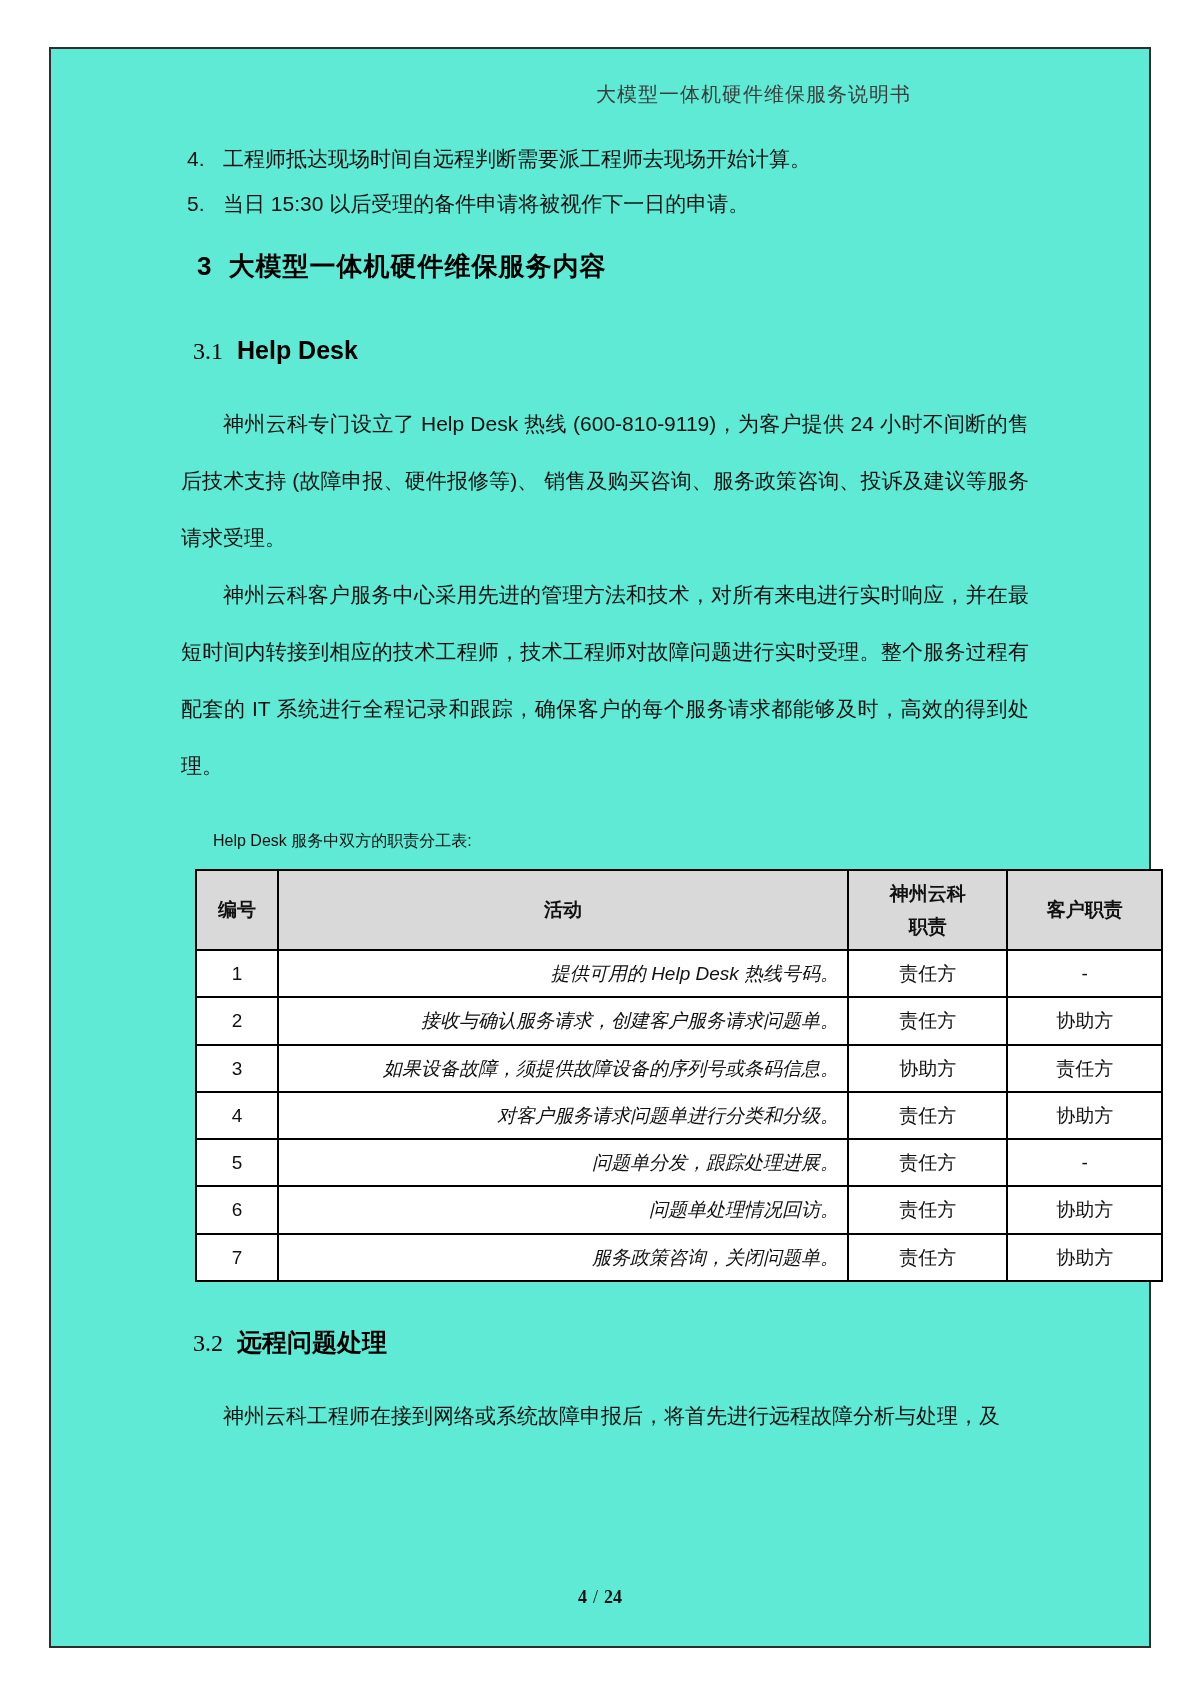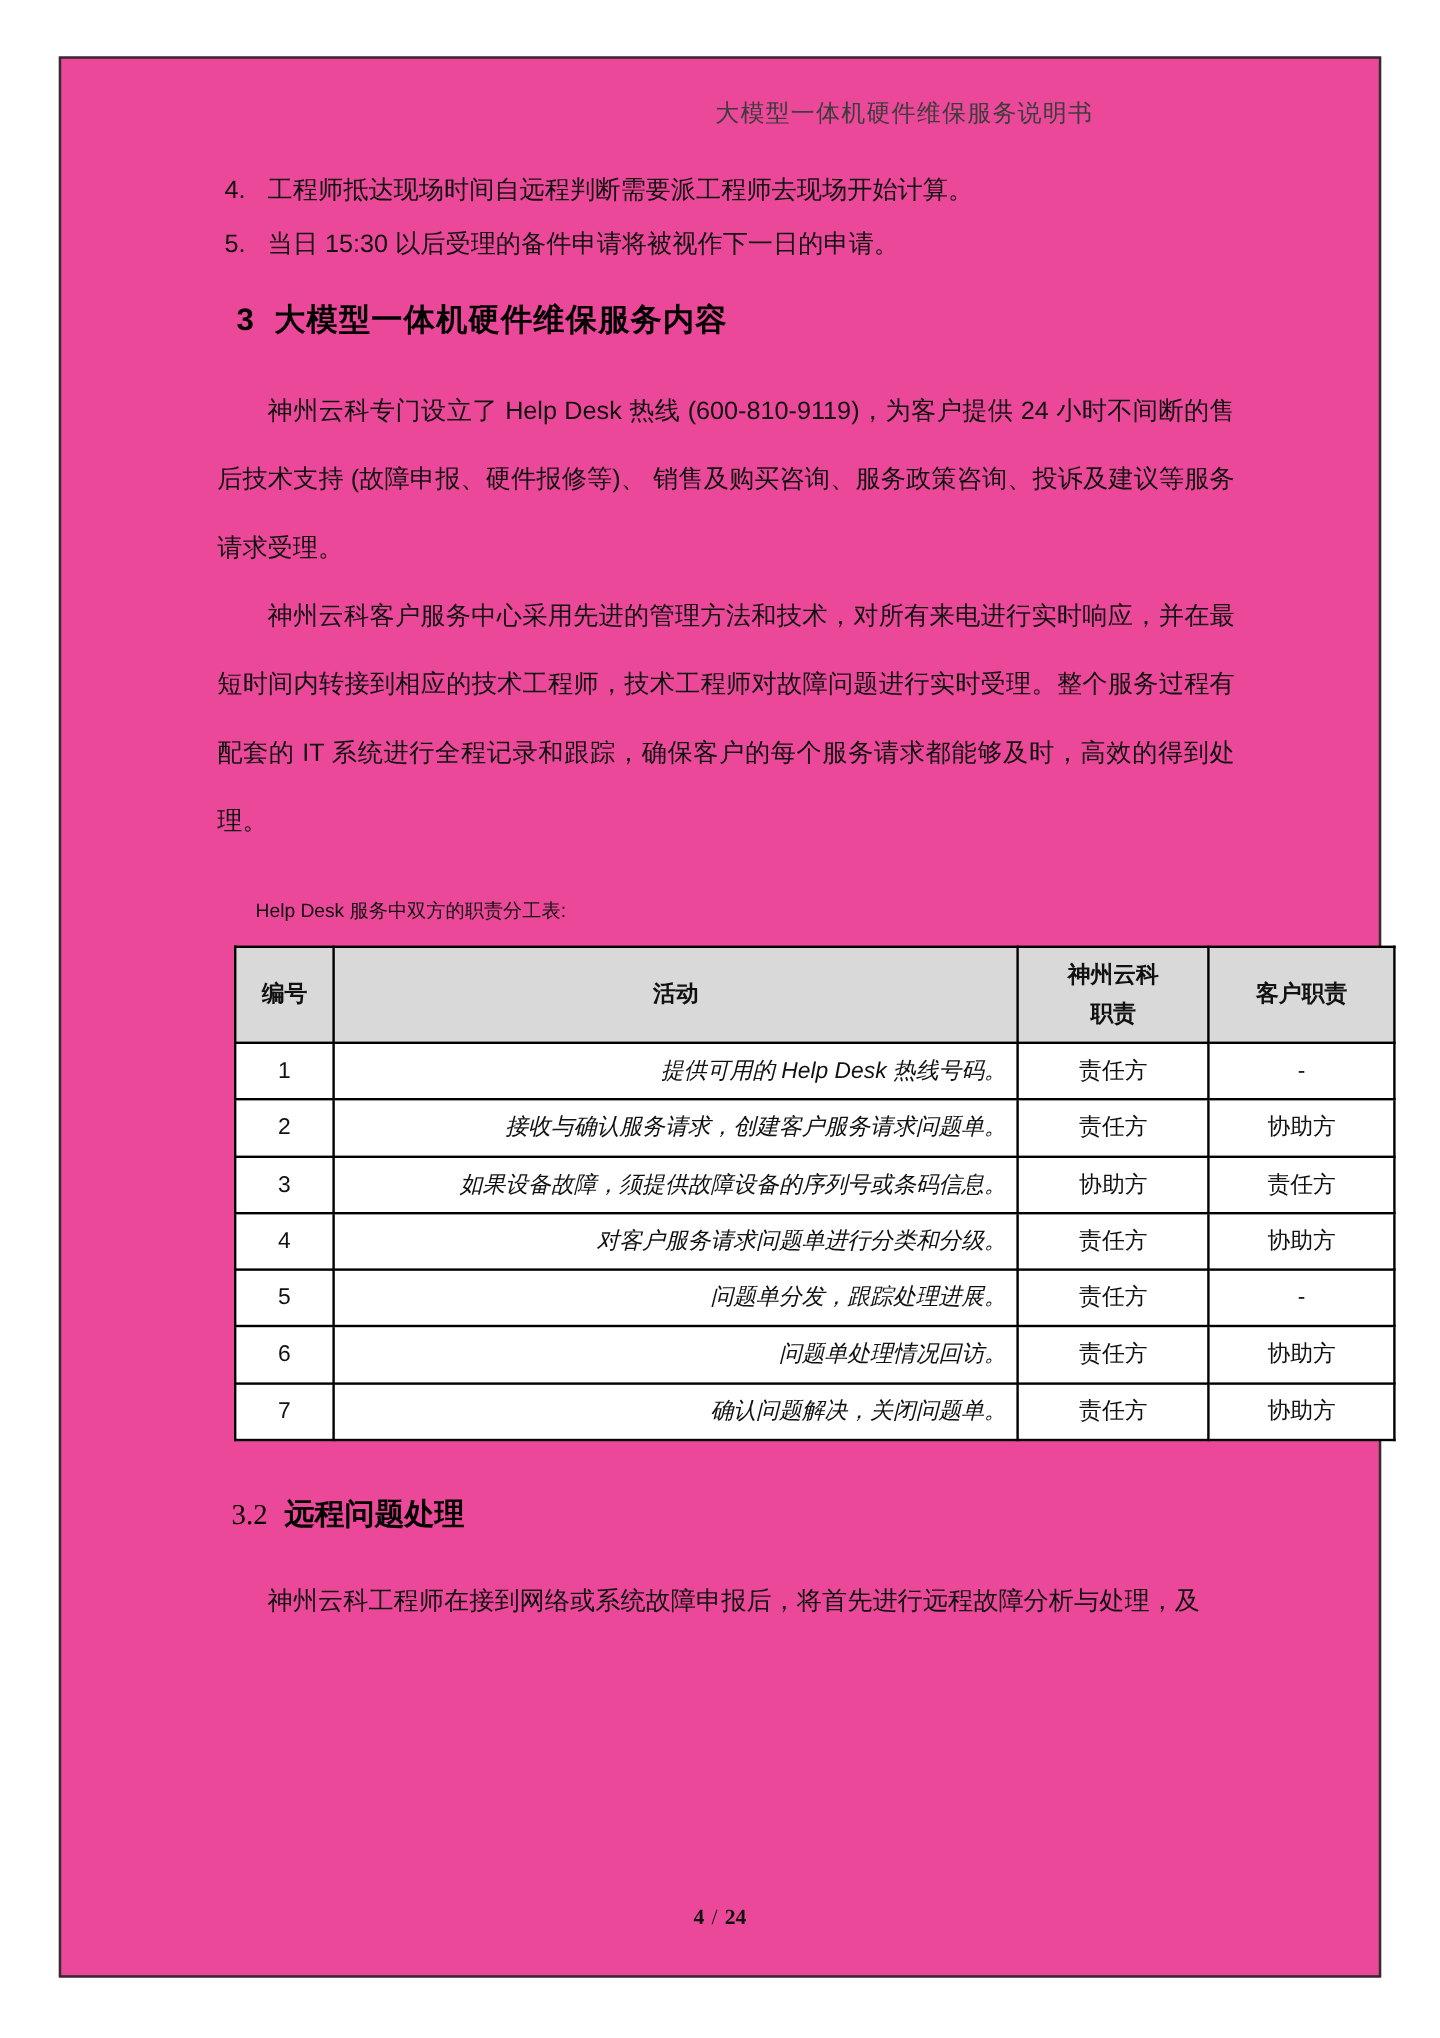--- a/index.html
+++ b/index.html
@@ -13,21 +13,21 @@
     color: #1a1a1a;
   }
   .page {
     position: absolute;
     top: 47px;
     left: 49px;
     width: 1102px;
     height: 1601px;
     border: 2px solid #2e2e2e;
     box-sizing: border-box;
-    background: #ec4899;
+    background: #5eead4;
   }
   .content {
     position: relative;
     padding: 0 120px 0 130px;
     height: 100%;
     box-sizing: border-box;
   }
   .doc-header {
     text-align: right;
     padding-top: 32px;
@@ -152,20 +152,23 @@
       </div>
       <div class="item">
         <span class="num">5.</span><span>当日 15:30 以后受理的备件申请将被视作下一日的申请。</span>
       </div>
     </div>
 
     <div class="h1">
       <span class="sec-num">3</span><span>大模型一体机硬件维保服务内容</span>
     </div>
 
+    <div class="h2">
+      <span class="sec-num">3.1</span><span>Help Desk</span>
+    </div>
 
     <div class="bodytext">
       <p>神州云科专门设立了 Help Desk 热线 (600-810-9119)，为客户提供 24 小时不间断的售后技术支持 (故障申报、硬件报修等)、 销售及购买咨询、服务政策咨询、投诉及建议等服务请求受理。</p>
       <p>神州云科客户服务中心采用先进的管理方法和技术，对所有来电进行实时响应，并在最短时间内转接到相应的技术工程师，技术工程师对故障问题进行实时受理。整个服务过程有配套的 IT 系统进行全程记录和跟踪，确保客户的每个服务请求都能够及时，高效的得到处理。</p>
     </div>
 
     <div class="table-intro">Help Desk 服务中双方的职责分工表:</div>
 
     <table class="resp">
       <colgroup>
@@ -217,21 +220,21 @@
           <td class="c-customer">-</td>
         </tr>
         <tr>
           <td class="c-id">6</td>
           <td class="c-activity">问题单处理情况回访。</td>
           <td class="c-provider">责任方</td>
           <td class="c-customer">协助方</td>
         </tr>
         <tr>
           <td class="c-id">7</td>
-          <td class="c-activity">确认问题解决，关闭问题单。</td>
+          <td class="c-activity">服务政策咨询，关闭问题单。</td>
           <td class="c-provider">责任方</td>
           <td class="c-customer">协助方</td>
         </tr>
       </tbody>
     </table>
 
     <div class="h2" style="margin-top:44px">
       <span class="sec-num">3.2</span><span>远程问题处理</span>
     </div>
 

